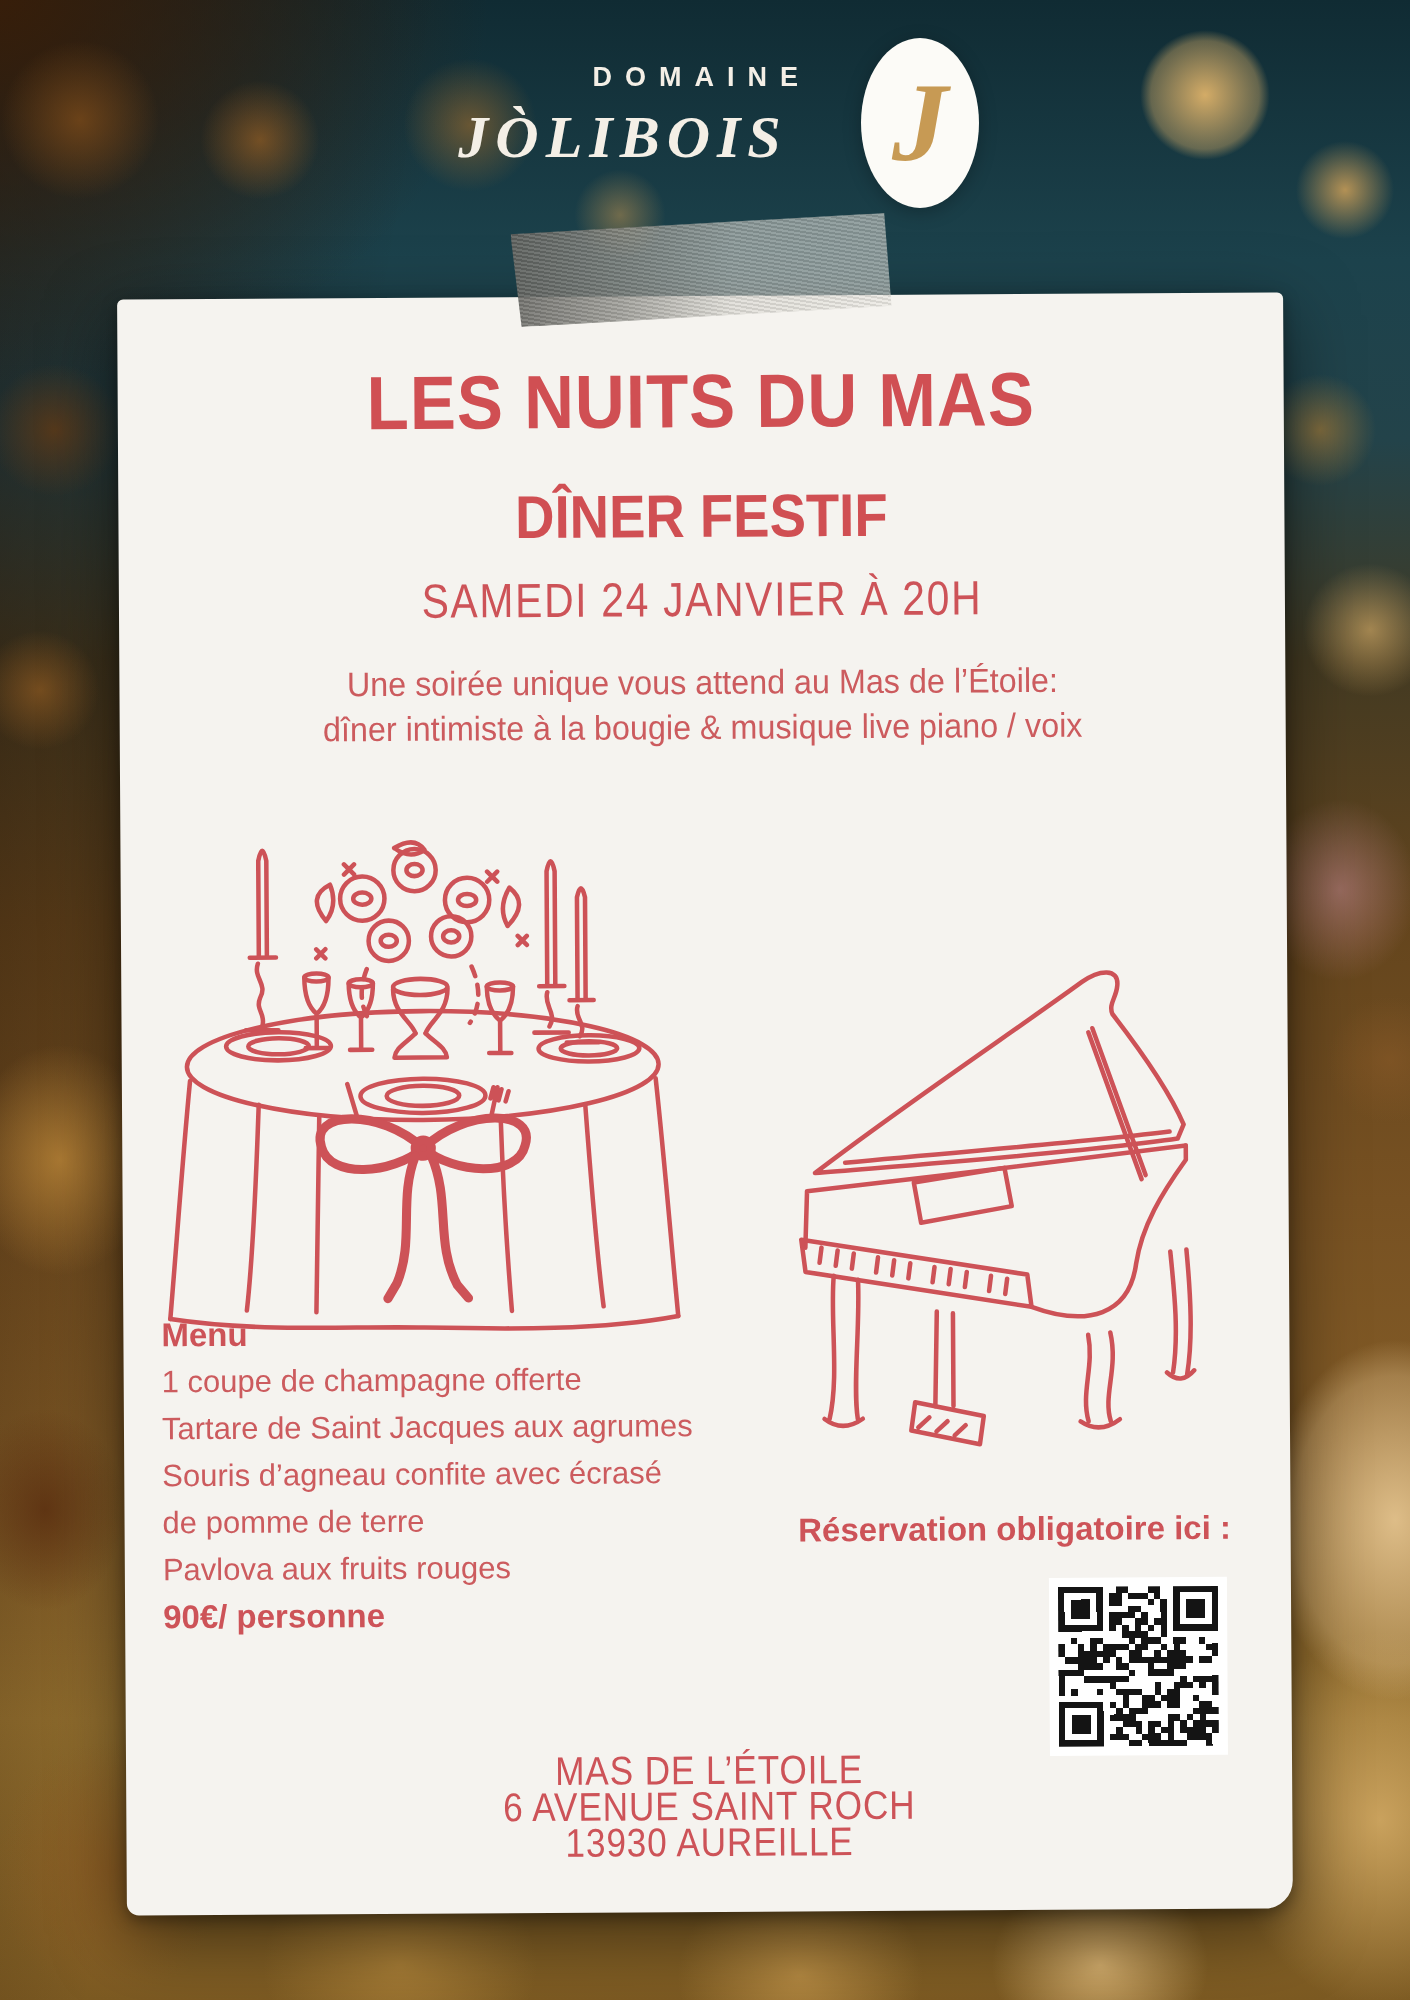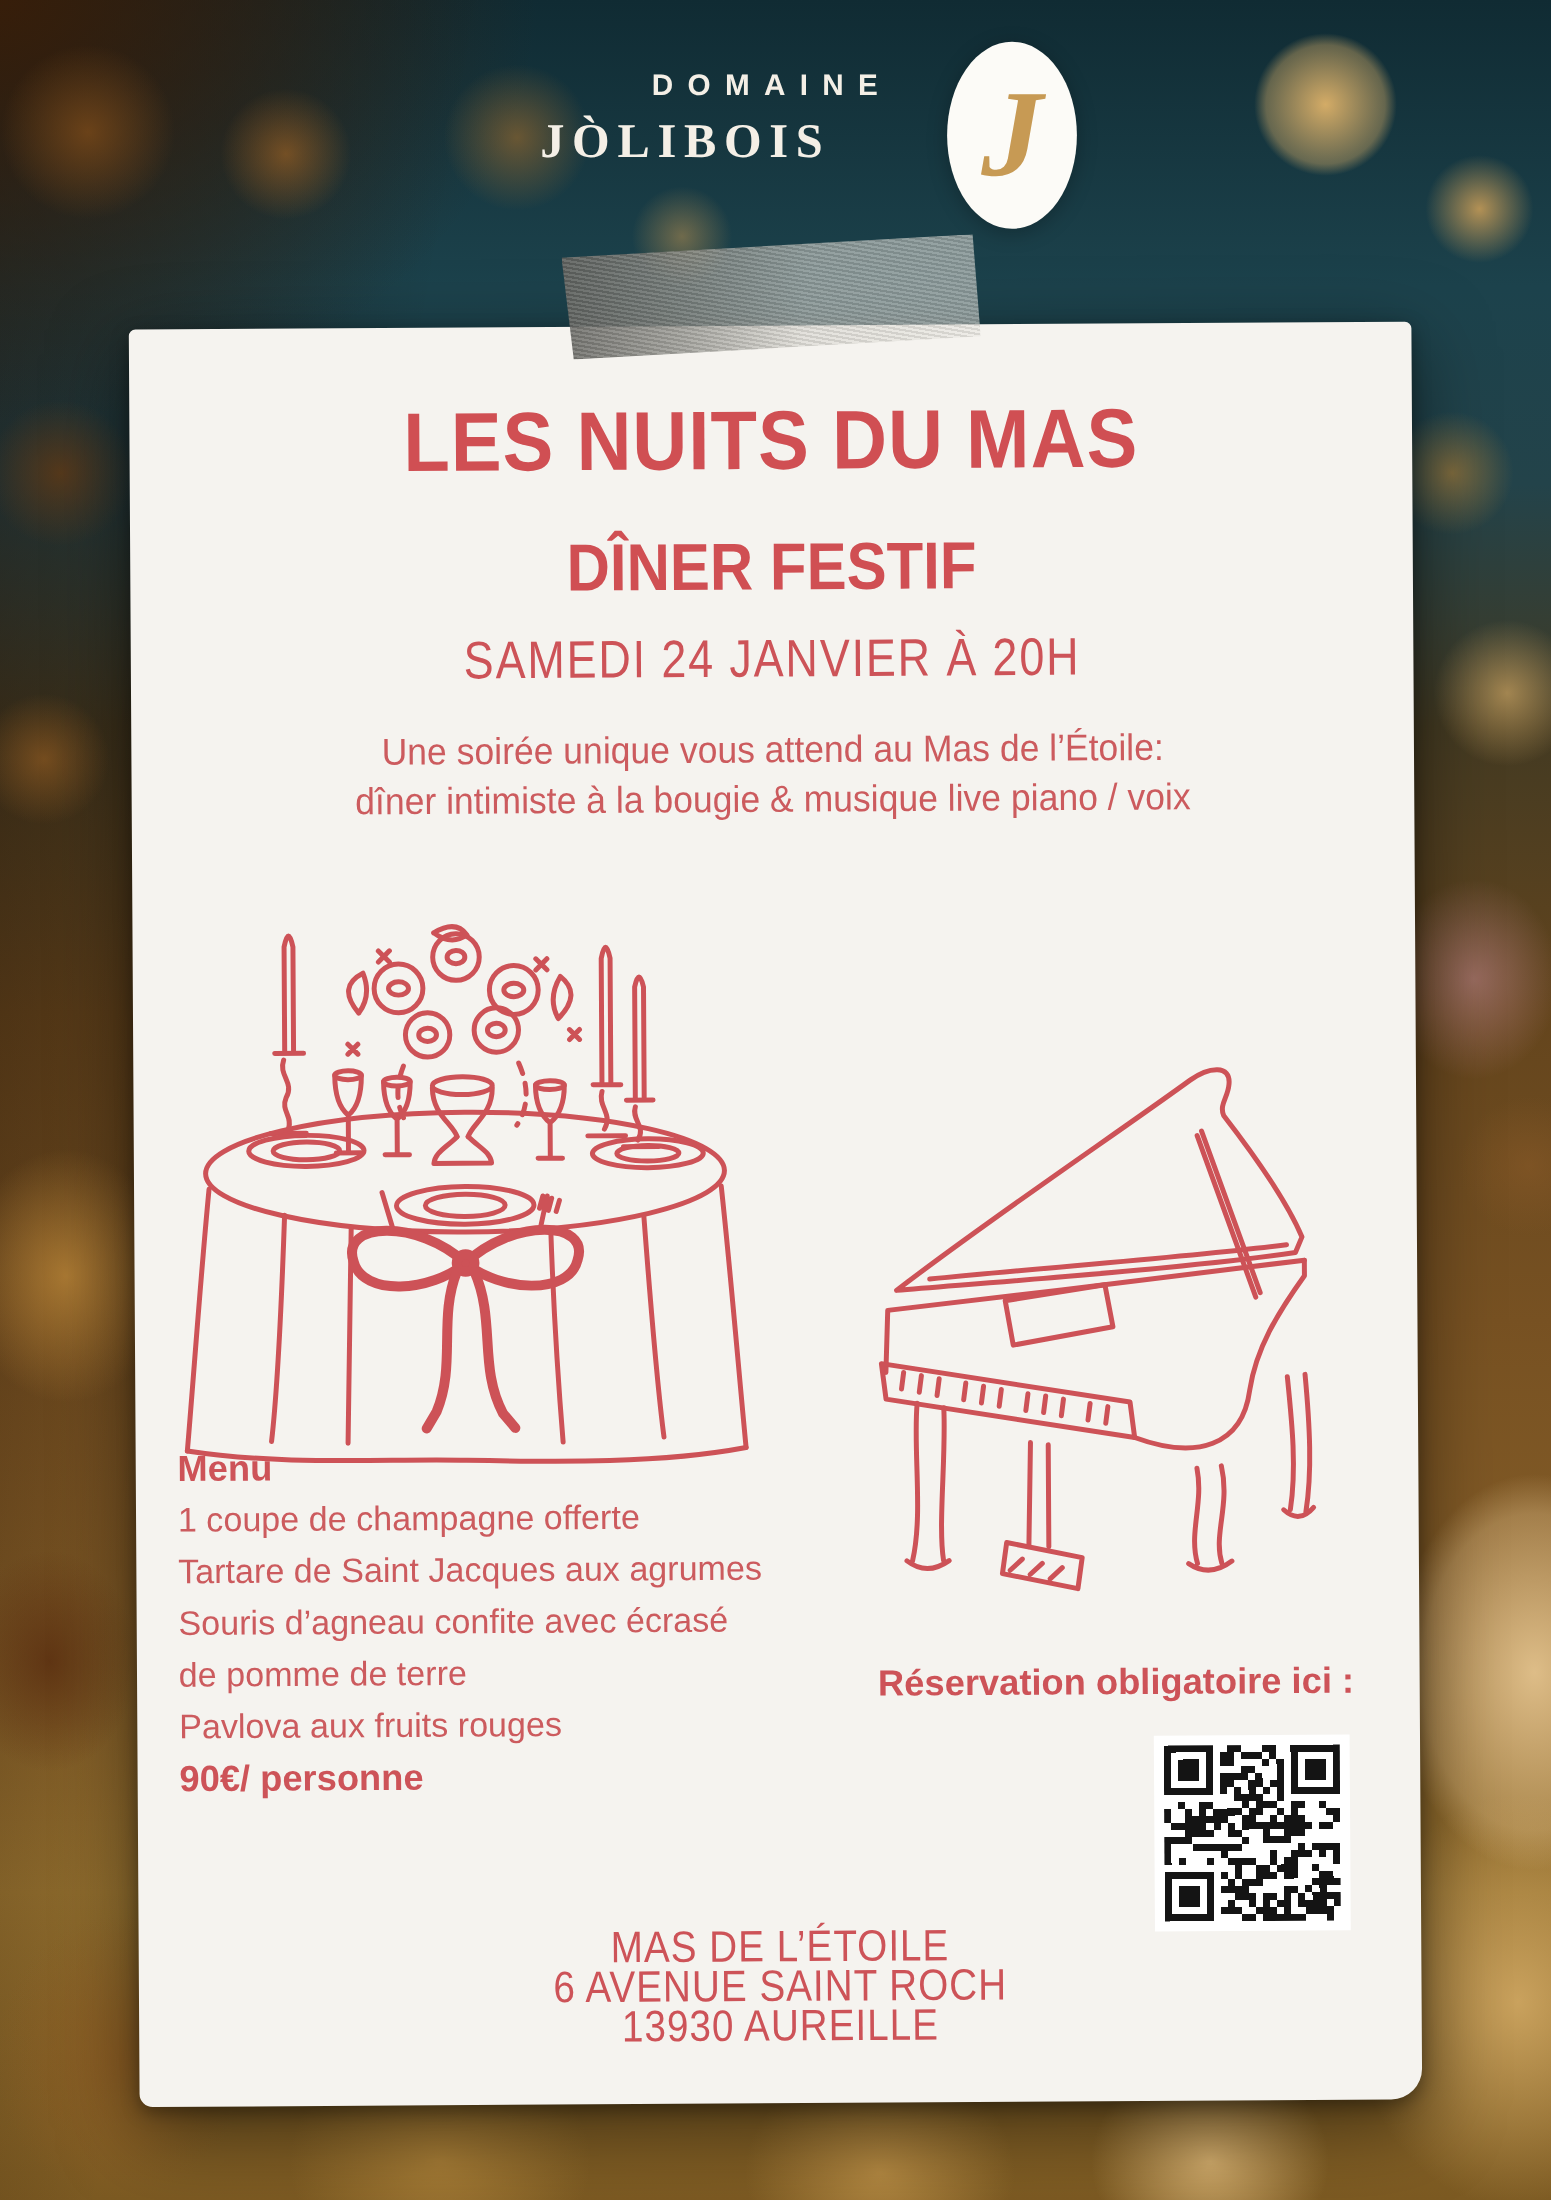--- a/index.html
+++ b/index.html
@@ -34,21 +34,21 @@
       linear-gradient(180deg,#102b33 0%,#1c424c 13%,#23434a 22%,#433a22 33%,#64451d 46%,#775122 60%,#845d27 74%,#94702f 86%,#7c5a22 100%);
   }
 
   
   .logo{position:absolute;top:38px;left:0;width:100%;display:flex;
         justify-content:center;align-items:flex-start;gap:46px;}
   .logo-text{width:384px;text-align:center;color:#f4efe6;}
   .logo-domaine{margin-top:24px;text-align:right;padding-right:4px;
         font-size:27px;font-weight:600;letter-spacing:13px;}
   .logo-name{margin-top:10px;font-family:"Liberation Serif",serif;font-weight:700;
-        font-size:44px;letter-spacing:7px;}
+        font-size:60px;letter-spacing:7px;font-style:italic;}
   .badge{width:118px;height:170px;background:#fcfbf7;border-radius:50%;
         box-shadow:0 4px 18px rgba(0,0,0,.25);}
   .badge-j{display:block;height:100%;text-align:center;line-height:168px;
         font-family:"Liberation Serif",serif;font-style:italic;font-weight:700;
         font-size:112px;color:#c79a54;}
 
   
   .paper{position:absolute;left:122px;top:296px;width:1166px;height:1616px;
         background:#f5f3ef;border-radius:6px 6px 28px 12px;
         transform:rotate(-.35deg);

